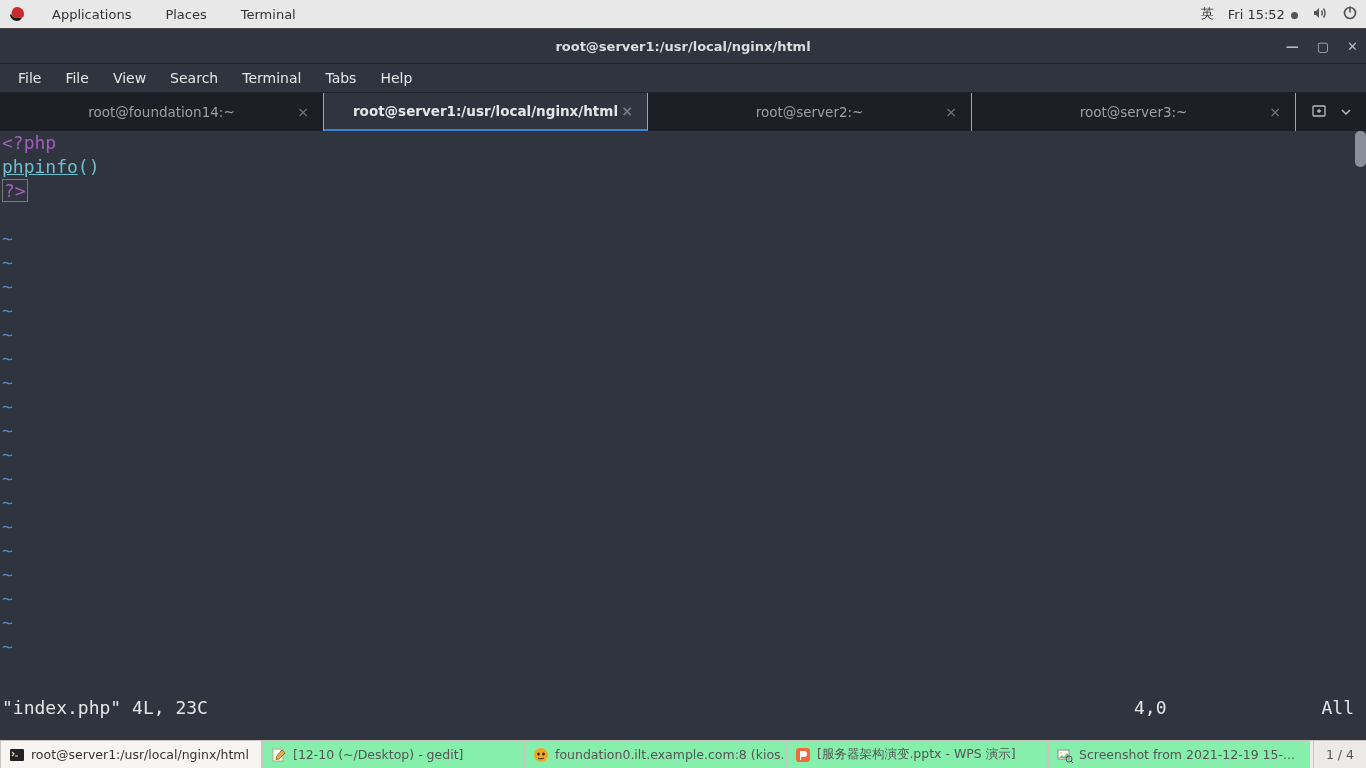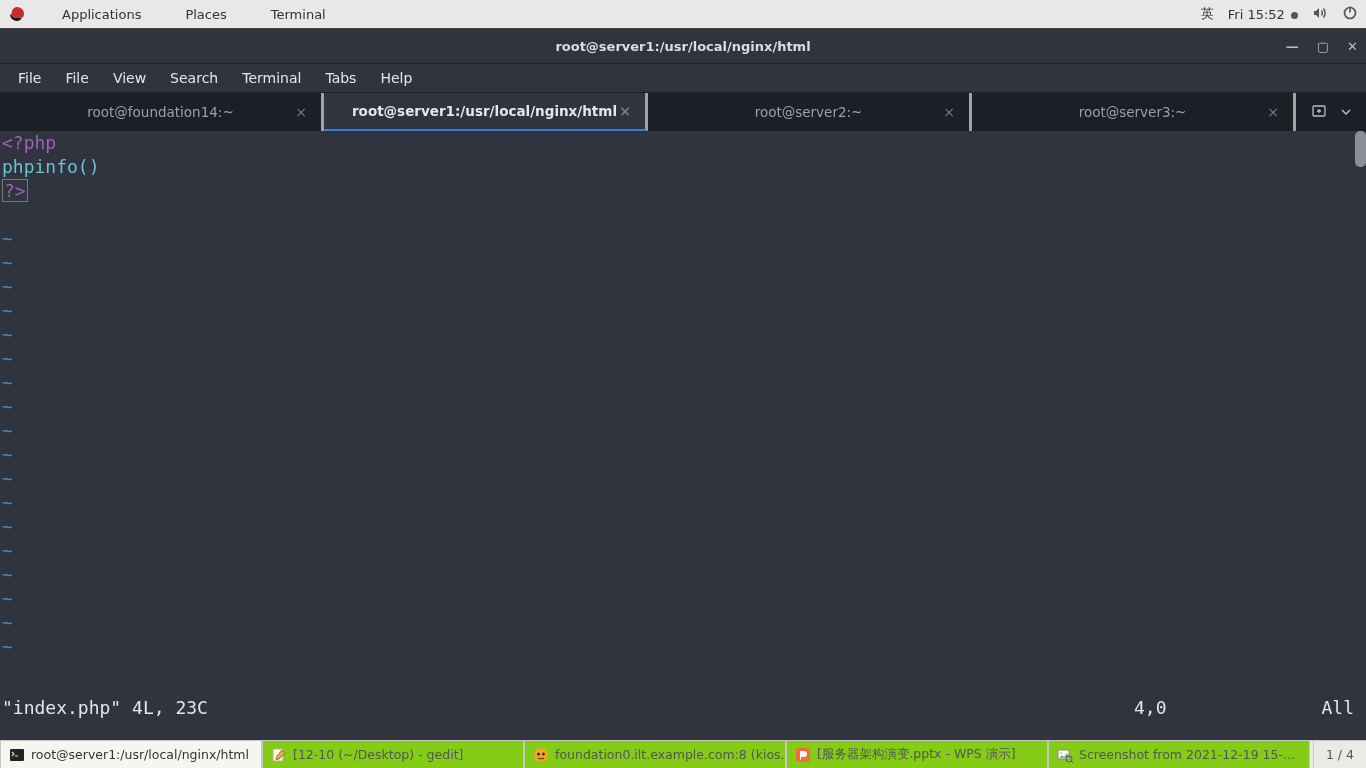--- a/index.html
+++ b/index.html
@@ -15,21 +15,21 @@
 
 
 .top-panel {
   height: 28px;
   background: #e8e8e8;
   display: flex;
   align-items: center;
   padding: 0 8px;
   color: #333;
 }
-.top-panel .left { display: flex; align-items: center; gap: 16px; }
+.top-panel .left { display: flex; align-items: center; gap: 6px; }
 .top-panel .logo { width: 18px; height: 18px; margin-right: 6px; display:flex;align-items:center;justify-content:center; }
 .top-panel .menu { padding: 0 14px; cursor: default; }
 .top-panel .right { margin-left: auto; display: flex; align-items: center; gap: 14px; }
 .top-panel .dot { display:inline-block; width:7px; height:7px; background:#555; border-radius:50%; margin-left:2px; vertical-align:middle; }
 
 
 .terminal-window {
   position: absolute;
   left: 0; top: 28px;
   width: 1366px;
@@ -72,21 +72,21 @@
   align-items: stretch;
 }
 .tabbar .tab {
   flex: 1;
   display: flex;
   align-items: center;
   justify-content: center;
   color: #9aa0aa;
   position: relative;
   font-size: 13.5px;
-  border-right: 3px solid #a3a3a3;
+  border-right: 1px solid #a3a3a3;
 }
 .tabbar .tab.active {
   background: #2f343f;
   color: #e6e6e6;
   font-weight: bold;
   border-bottom: 2px solid #3a7fd6;
 }
 .tabbar .tab .close { position: absolute; right: 14px; color:#767b86; font-size: 14px; }
 .tabbar .extras { width: 70px; display:flex; align-items:center; justify-content:center; gap:14px; color:#b8bcc4; }
 
@@ -102,21 +102,21 @@
 }
 .term-body .scrollbar {
   position: absolute;
   right: 0; top: 0;
   width: 11px;
   height: 36px;
   background: #8a8f99;
   border-radius: 5px;
 }
 .code .tag { color: #a15fb8; }
-.code .func { color: #6cc0ce; }
+.code .func { color: #6cc0ce; text-decoration: underline; }
 .code .paren { color: #6cc0ce; }
 .code .boxed { border:1px solid #777; padding:0 1px;}
 .tildes { color: #4a88c7; }
 .tildes div { height: 24px; }
 
 .statusline {
   position: absolute;
   left: 2px; right: 12px;
   bottom: 20px;
   font-family: "DejaVu Sans Mono", monospace;
@@ -150,21 +150,21 @@
   border-top: none;
   border-bottom: none;
   gap: 6px;
   color: #555;
   font-size: 12.5px;
   min-width: 0;
   flex: 0 0 262px;
   overflow: hidden;
   white-space: nowrap;
   text-overflow: ellipsis;
-  background: #84cc16;
+  background: #86efac;
 }
 .taskbar .task.active { background: #f7f5f2; color:#333; }
 .taskbar .ws {
   margin-left: auto;
   padding: 0 12px;
   display:flex; align-items:center;
   border-left: 1px solid #c8c6c1;
   color:#555;
   font-size:12.5px;
 }

